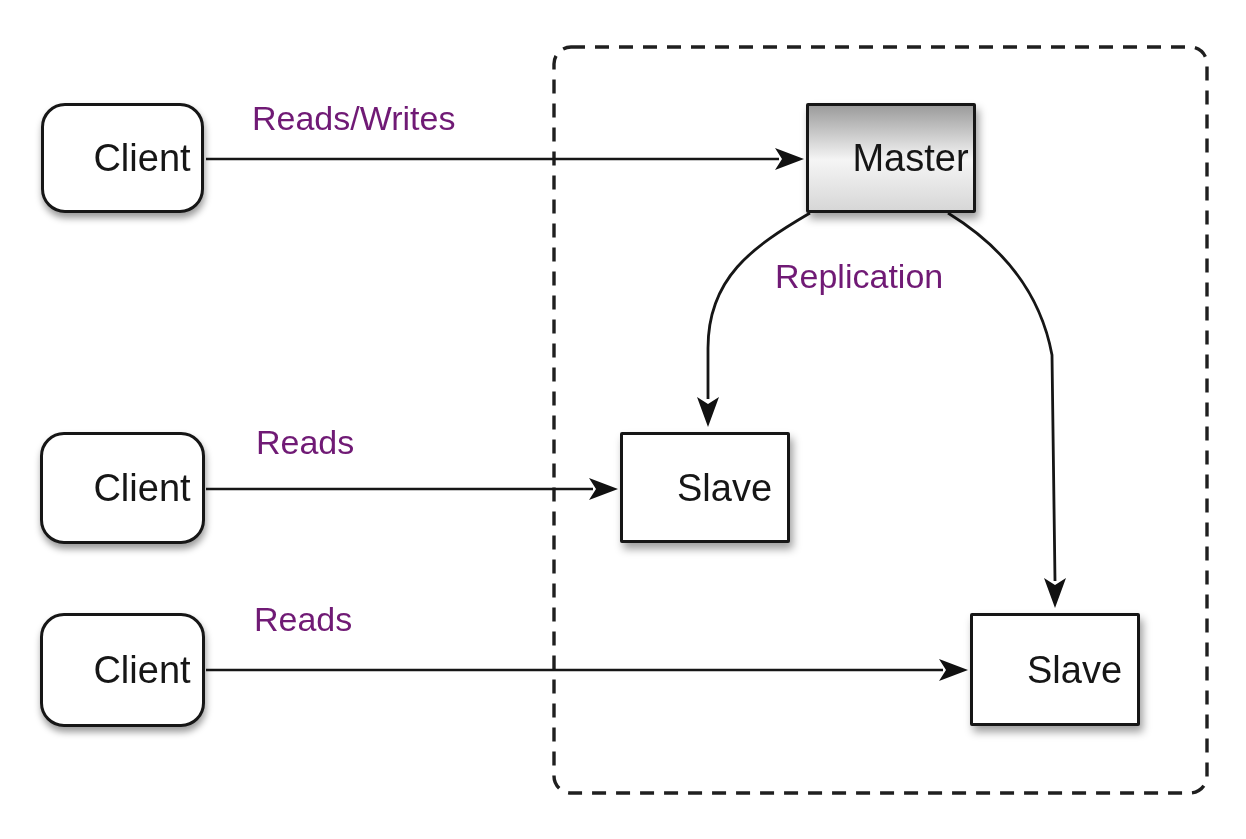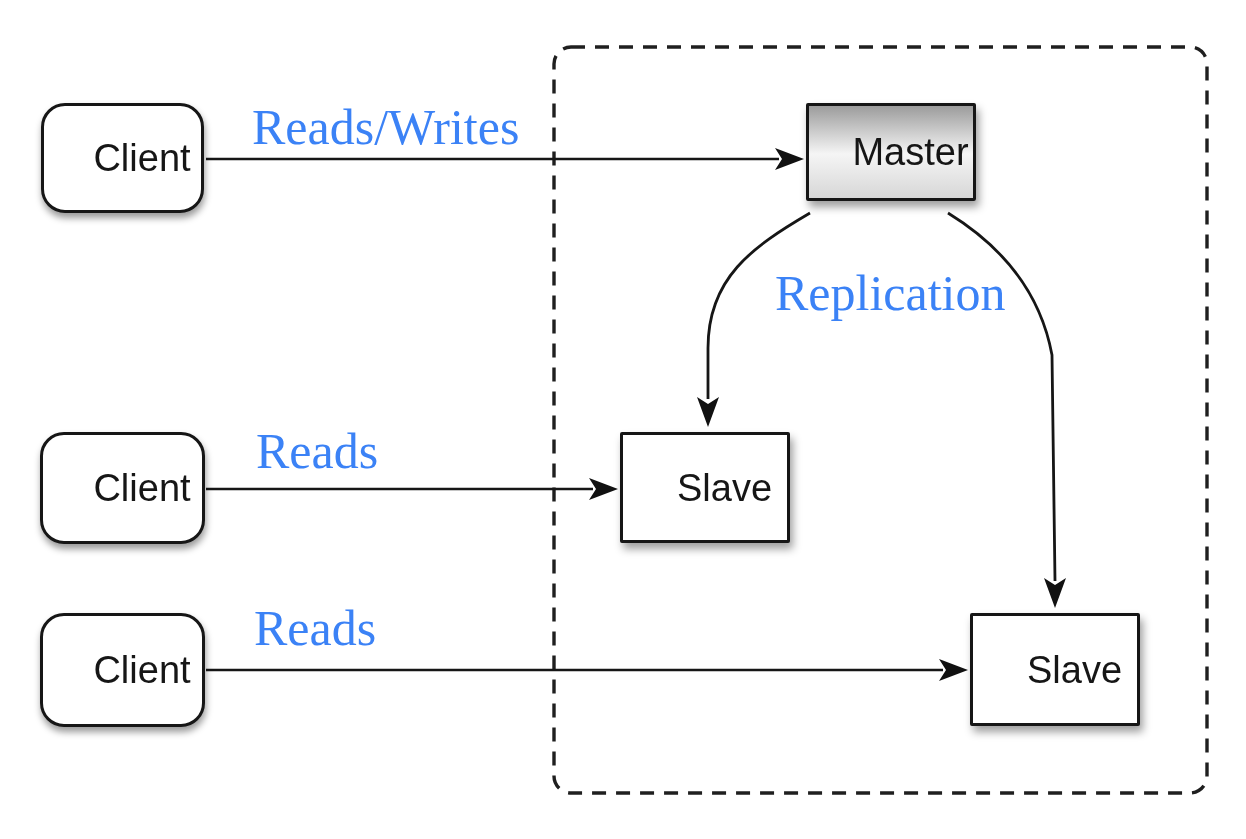--- a/index.html
+++ b/index.html
@@ -41,38 +41,37 @@
   }
   .node.rect {
     border-radius: 2px;
     box-shadow: 3px 6px 9px rgba(0,0,0,0.38);
   }
   .node.master {
     background: linear-gradient(180deg, #9c9c9c 0%, #f5f5f5 52%, #d7d7d7 100%);
   }
   .edge-label {
     position: absolute;
-    font-size: 50px;
+    font-size: 34px;
     line-height: 1.1;
     white-space: nowrap;
-    color: #3b82f6;
-    font-family: Liberation Serif, serif;
+    color: #701a75;
   }
   
   #node-client-1 { left: 41px;  top: 103px; width: 163px; height: 110px; }
   #node-client-2 { left: 40px;  top: 432px; width: 165px; height: 112px; }
   #node-client-3 { left: 40px;  top: 613px; width: 165px; height: 114px; }
-  #node-master   { left: 806px; top: 103px; width: 170px; height: 98px; }
+  #node-master   { left: 806px; top: 103px; width: 170px; height: 110px; }
   #node-slave-1  { left: 620px; top: 432px; width: 170px; height: 111px; }
   #node-slave-2  { left: 970px; top: 613px; width: 170px; height: 113px; }
   
   #label-reads-writes { left: 252px; top: 100px; }
   #label-reads-top    { left: 256px; top: 424px; }
   #label-reads-bottom { left: 254px; top: 601px; }
-  #label-replication  { left: 775px; top: 266px; }
+  #label-replication  { left: 775px; top: 258px; }
 </style>
 </head>
 <body>
 
 <div id="canvas">
 
   <svg id="connector-layer" viewBox="0 0 1246 839" xmlns="http://www.w3.org/2000/svg">
 
     <rect x="554" y="47" width="653" height="746" rx="17" fill="none" stroke="#1f1f1f" stroke-width="3.4" stroke-dasharray="14 10"></rect>
 

